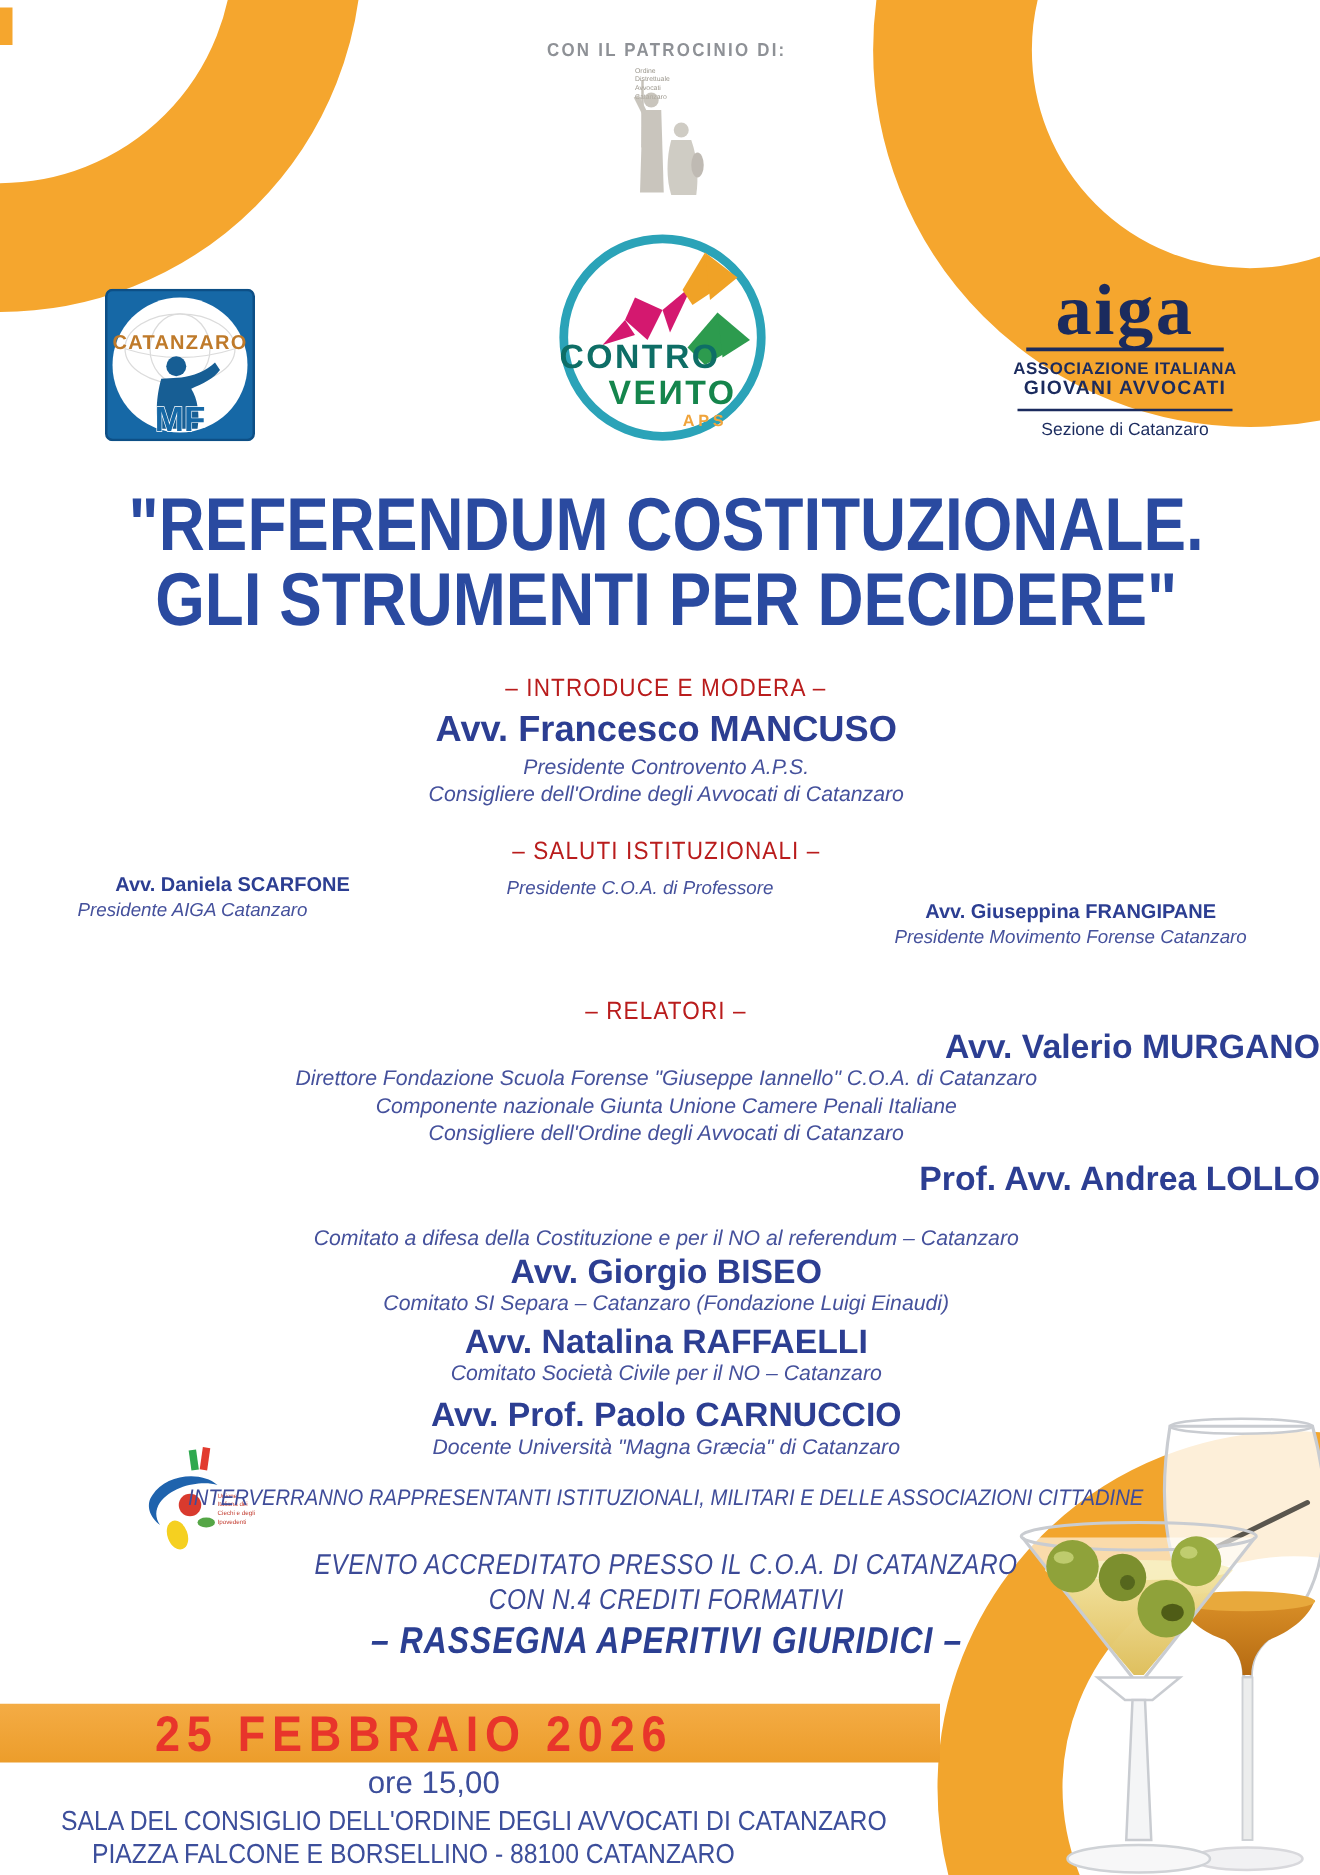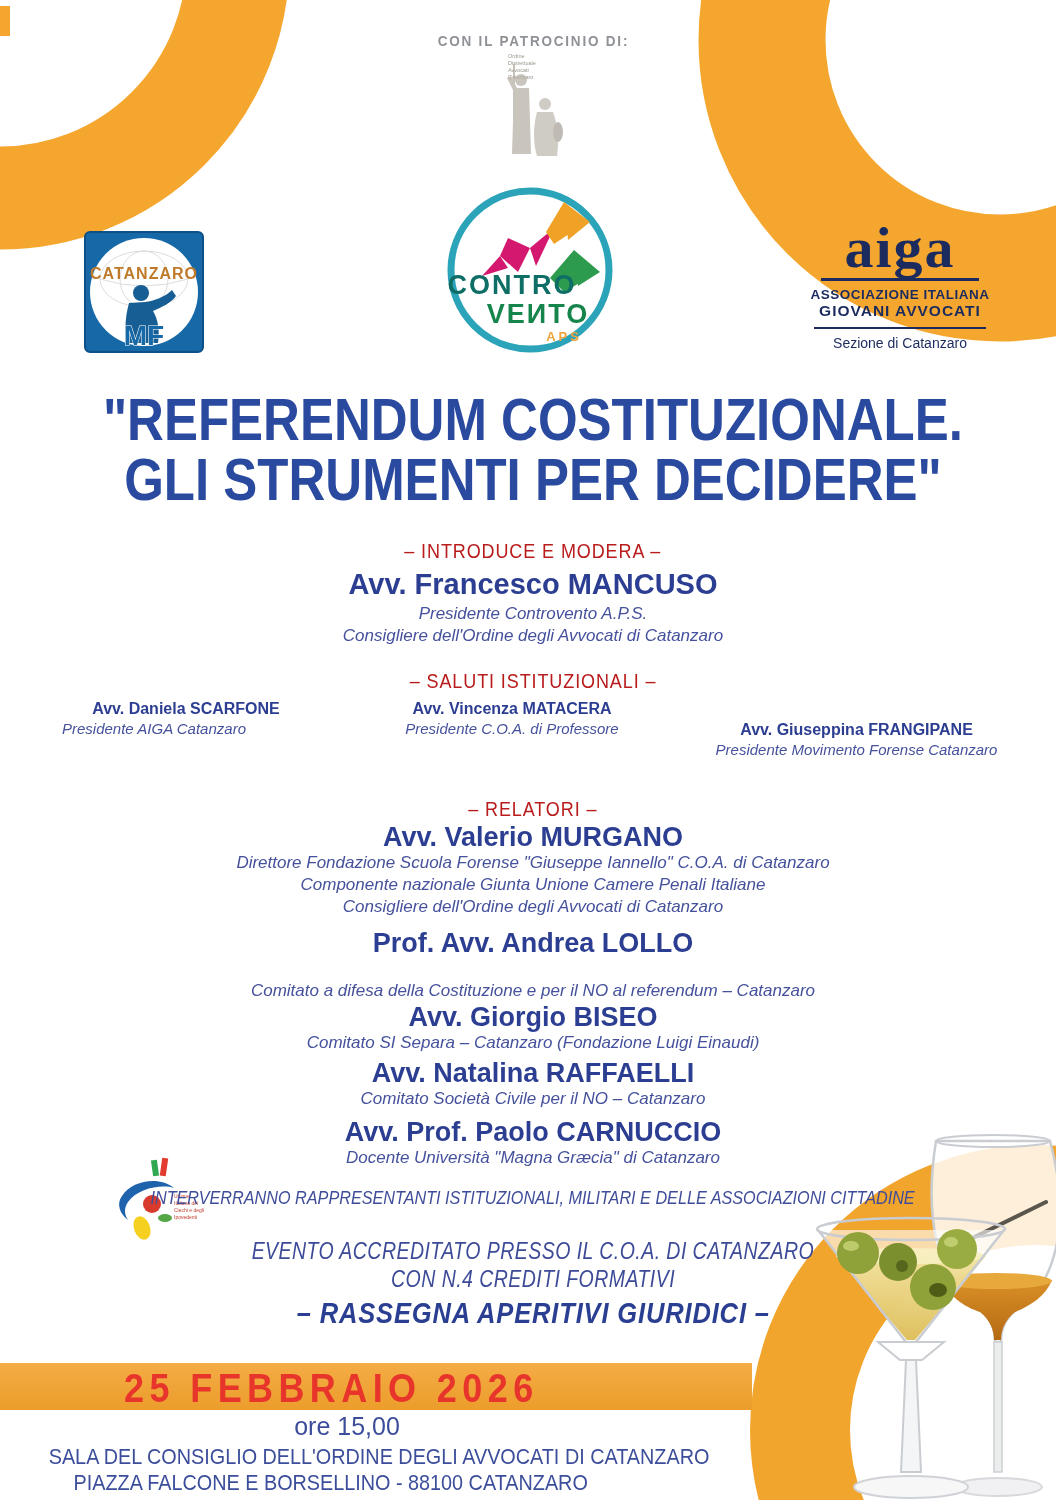--- a/index.html
+++ b/index.html
@@ -181,38 +181,37 @@
   <div class="abs ctr role" style="top:625px;">Consigliere dell'Ordine degli Avvocati di Catanzaro</div>
 
   <div class="abs ctr sec-head" style="top:670px;">
     <span class="condx9">– SALUTI ISTITUZIONALI –</span>
   </div>
   <div class="saluti-col" style="left:30px;width:312px;">
     <div class="name name-sm" style="text-align:center;">Avv. Daniela SCARFONE</div>
     <div class="role" style="text-align:left;padding-left:32px;">Presidente AIGA Catanzaro</div>
   </div>
   <div class="saluti-col" style="left:352px;width:320px;text-align:center;">
-    <div class="name name-sm">Avv. Vincenza MATACERA</div>
     <div class="role">Presidente C.O.A. di Professore</div>
   </div>
   <div class="saluti-col" style="left:684px;width:345px;text-align:center;margin-top:21px;">
     <div class="name name-sm">Avv. Giuseppina FRANGIPANE</div>
     <div class="role">Presidente Movimento Forense Catanzaro</div>
   </div>
 
   <div class="abs ctr sec-head" style="top:798px;">
     <span class="condx9">– RELATORI –</span>
   </div>
 
-  <div class="abs ctr name name-md" style="top:822px;">Avv. Valerio MURGANO</div>
+  <div class="abs ctr name name-md" style="top:822px;text-align:right;">Avv. Valerio MURGANO</div>
   <div class="abs ctr role" style="top:852px;">Direttore Fondazione Scuola Forense "Giuseppe Iannello" C.O.A. di Catanzaro</div>
   <div class="abs ctr role" style="top:874px;">Componente nazionale Giunta Unione Camere Penali Italiane</div>
   <div class="abs ctr role" style="top:896px;">Consigliere dell'Ordine degli Avvocati di Catanzaro</div>
 
-  <div class="abs ctr name name-md" style="top:928px;">Prof. Avv. Andrea LOLLO</div>
+  <div class="abs ctr name name-md" style="top:928px;text-align:right;">Prof. Avv. Andrea LOLLO</div>
   <div class="abs ctr role" style="top:980px;">Comitato a difesa della Costituzione e per il NO al referendum – Catanzaro</div>
 
   <div class="abs ctr name name-md" style="top:1002px;">Avv. Giorgio BISEO</div>
   <div class="abs ctr role" style="top:1032px;">Comitato SI Separa – Catanzaro (Fondazione Luigi Einaudi)</div>
 
   <div class="abs ctr name name-md" style="top:1058px;">Avv. Natalina RAFFAELLI</div>
   <div class="abs ctr role" style="top:1088px;">Comitato Società Civile per il NO – Catanzaro</div>
 
   <div class="abs ctr name name-md" style="top:1117px;">Avv. Prof. Paolo CARNUCCIO</div>
   <div class="abs ctr role" style="top:1147px;">Docente Università "Magna Græcia" di Catanzaro</div>

